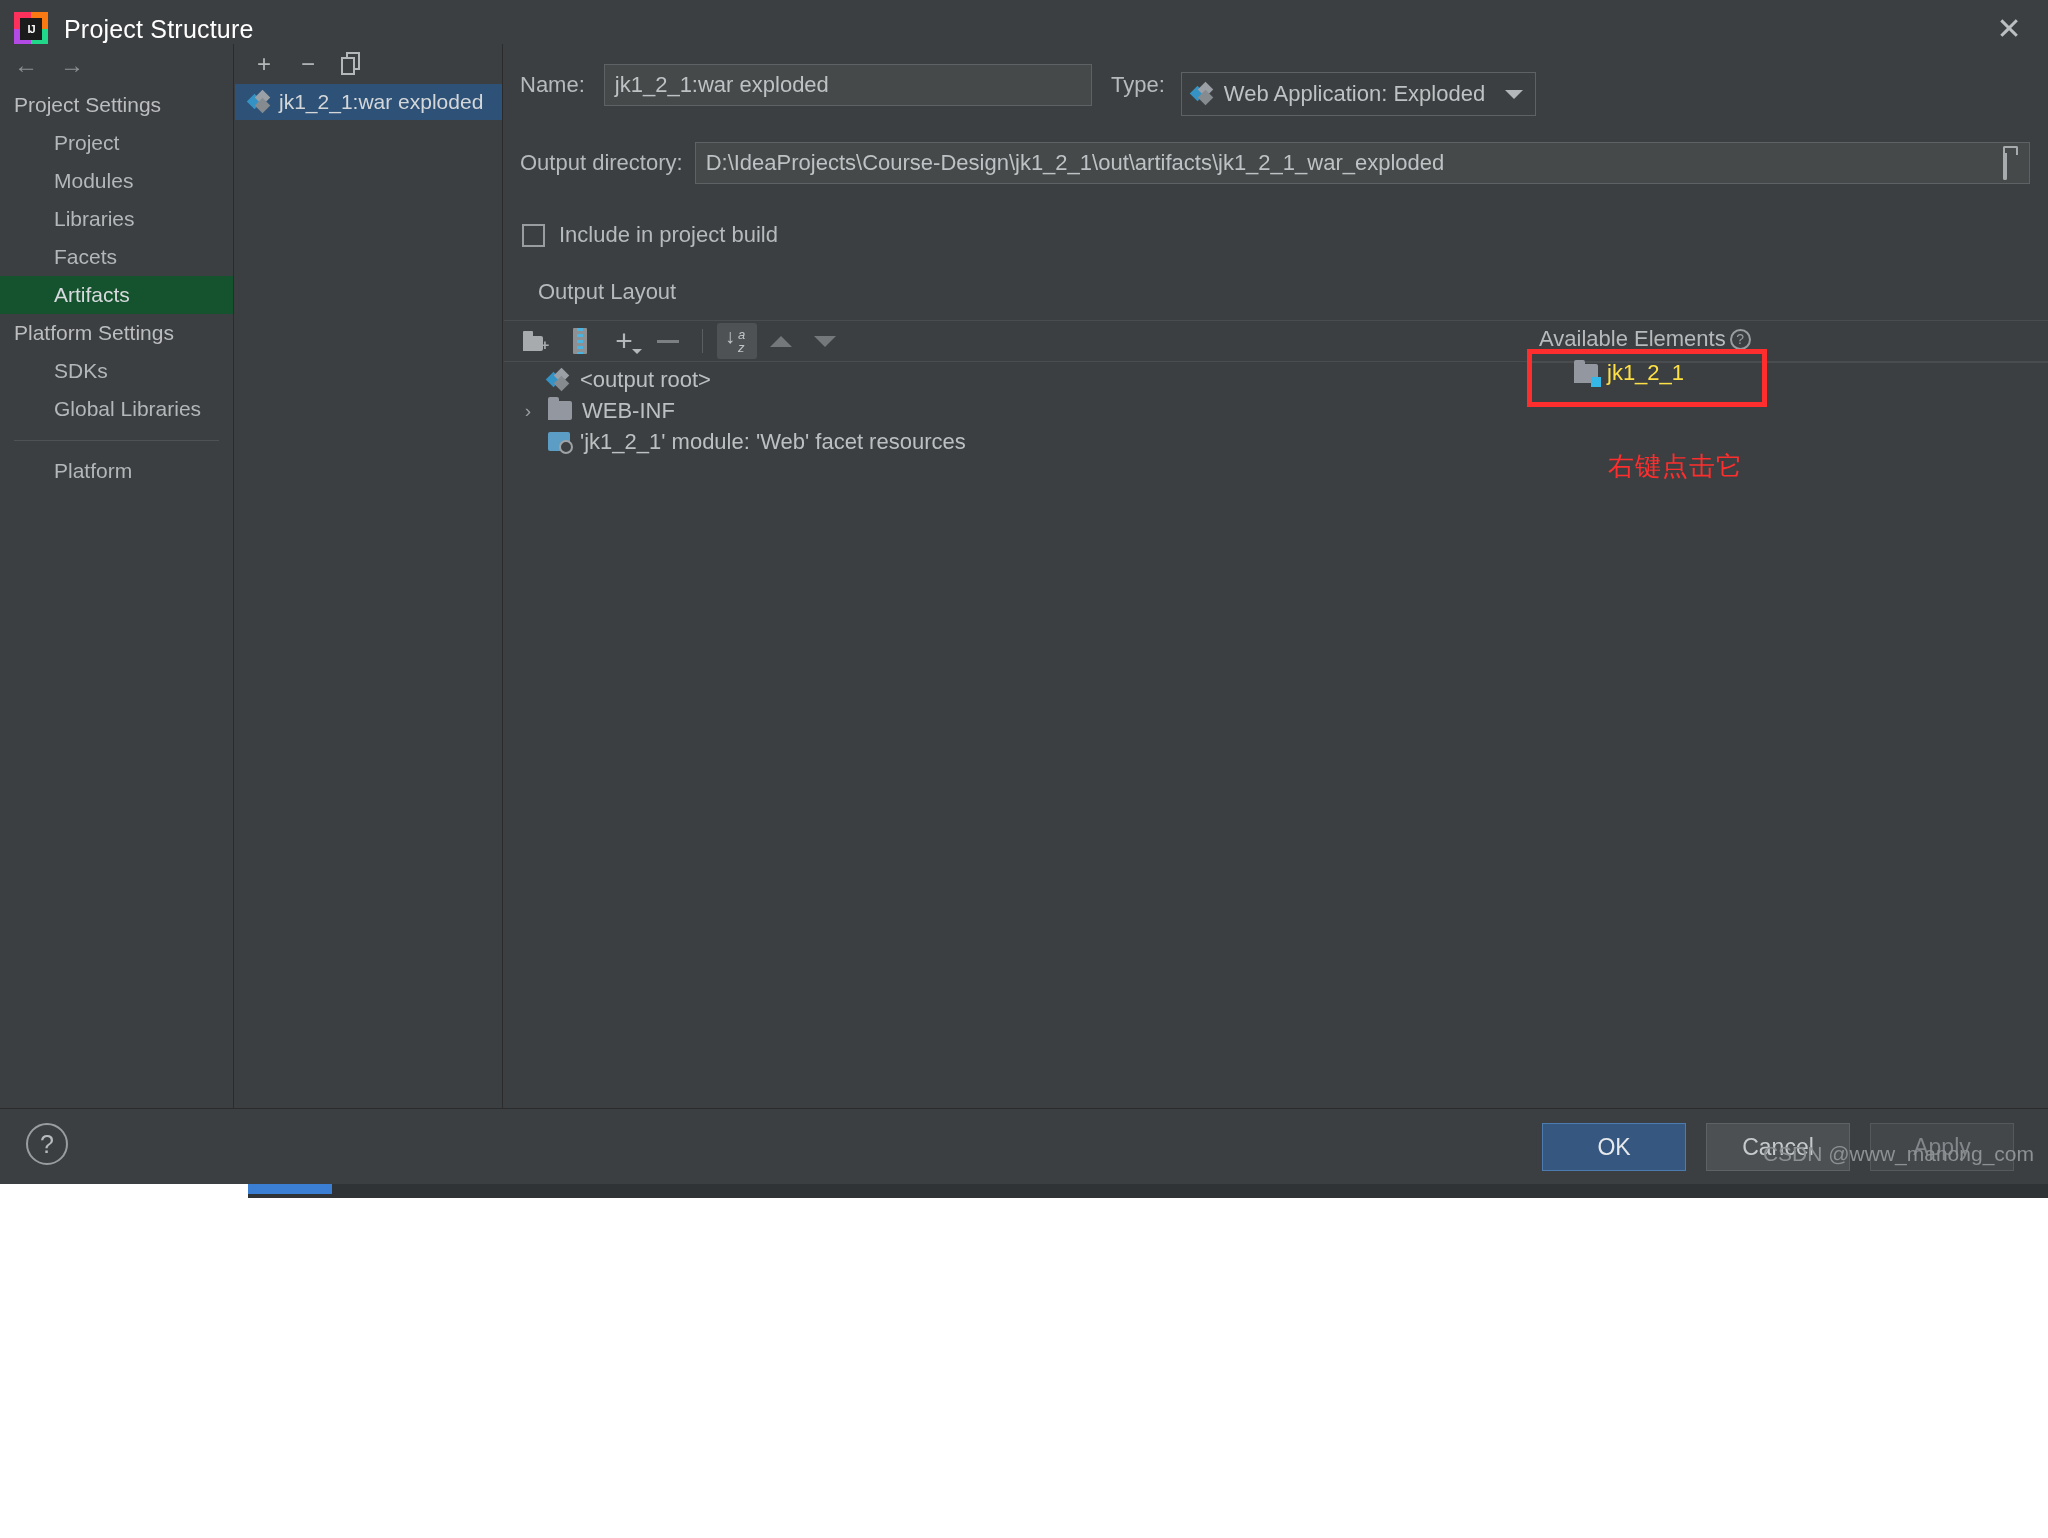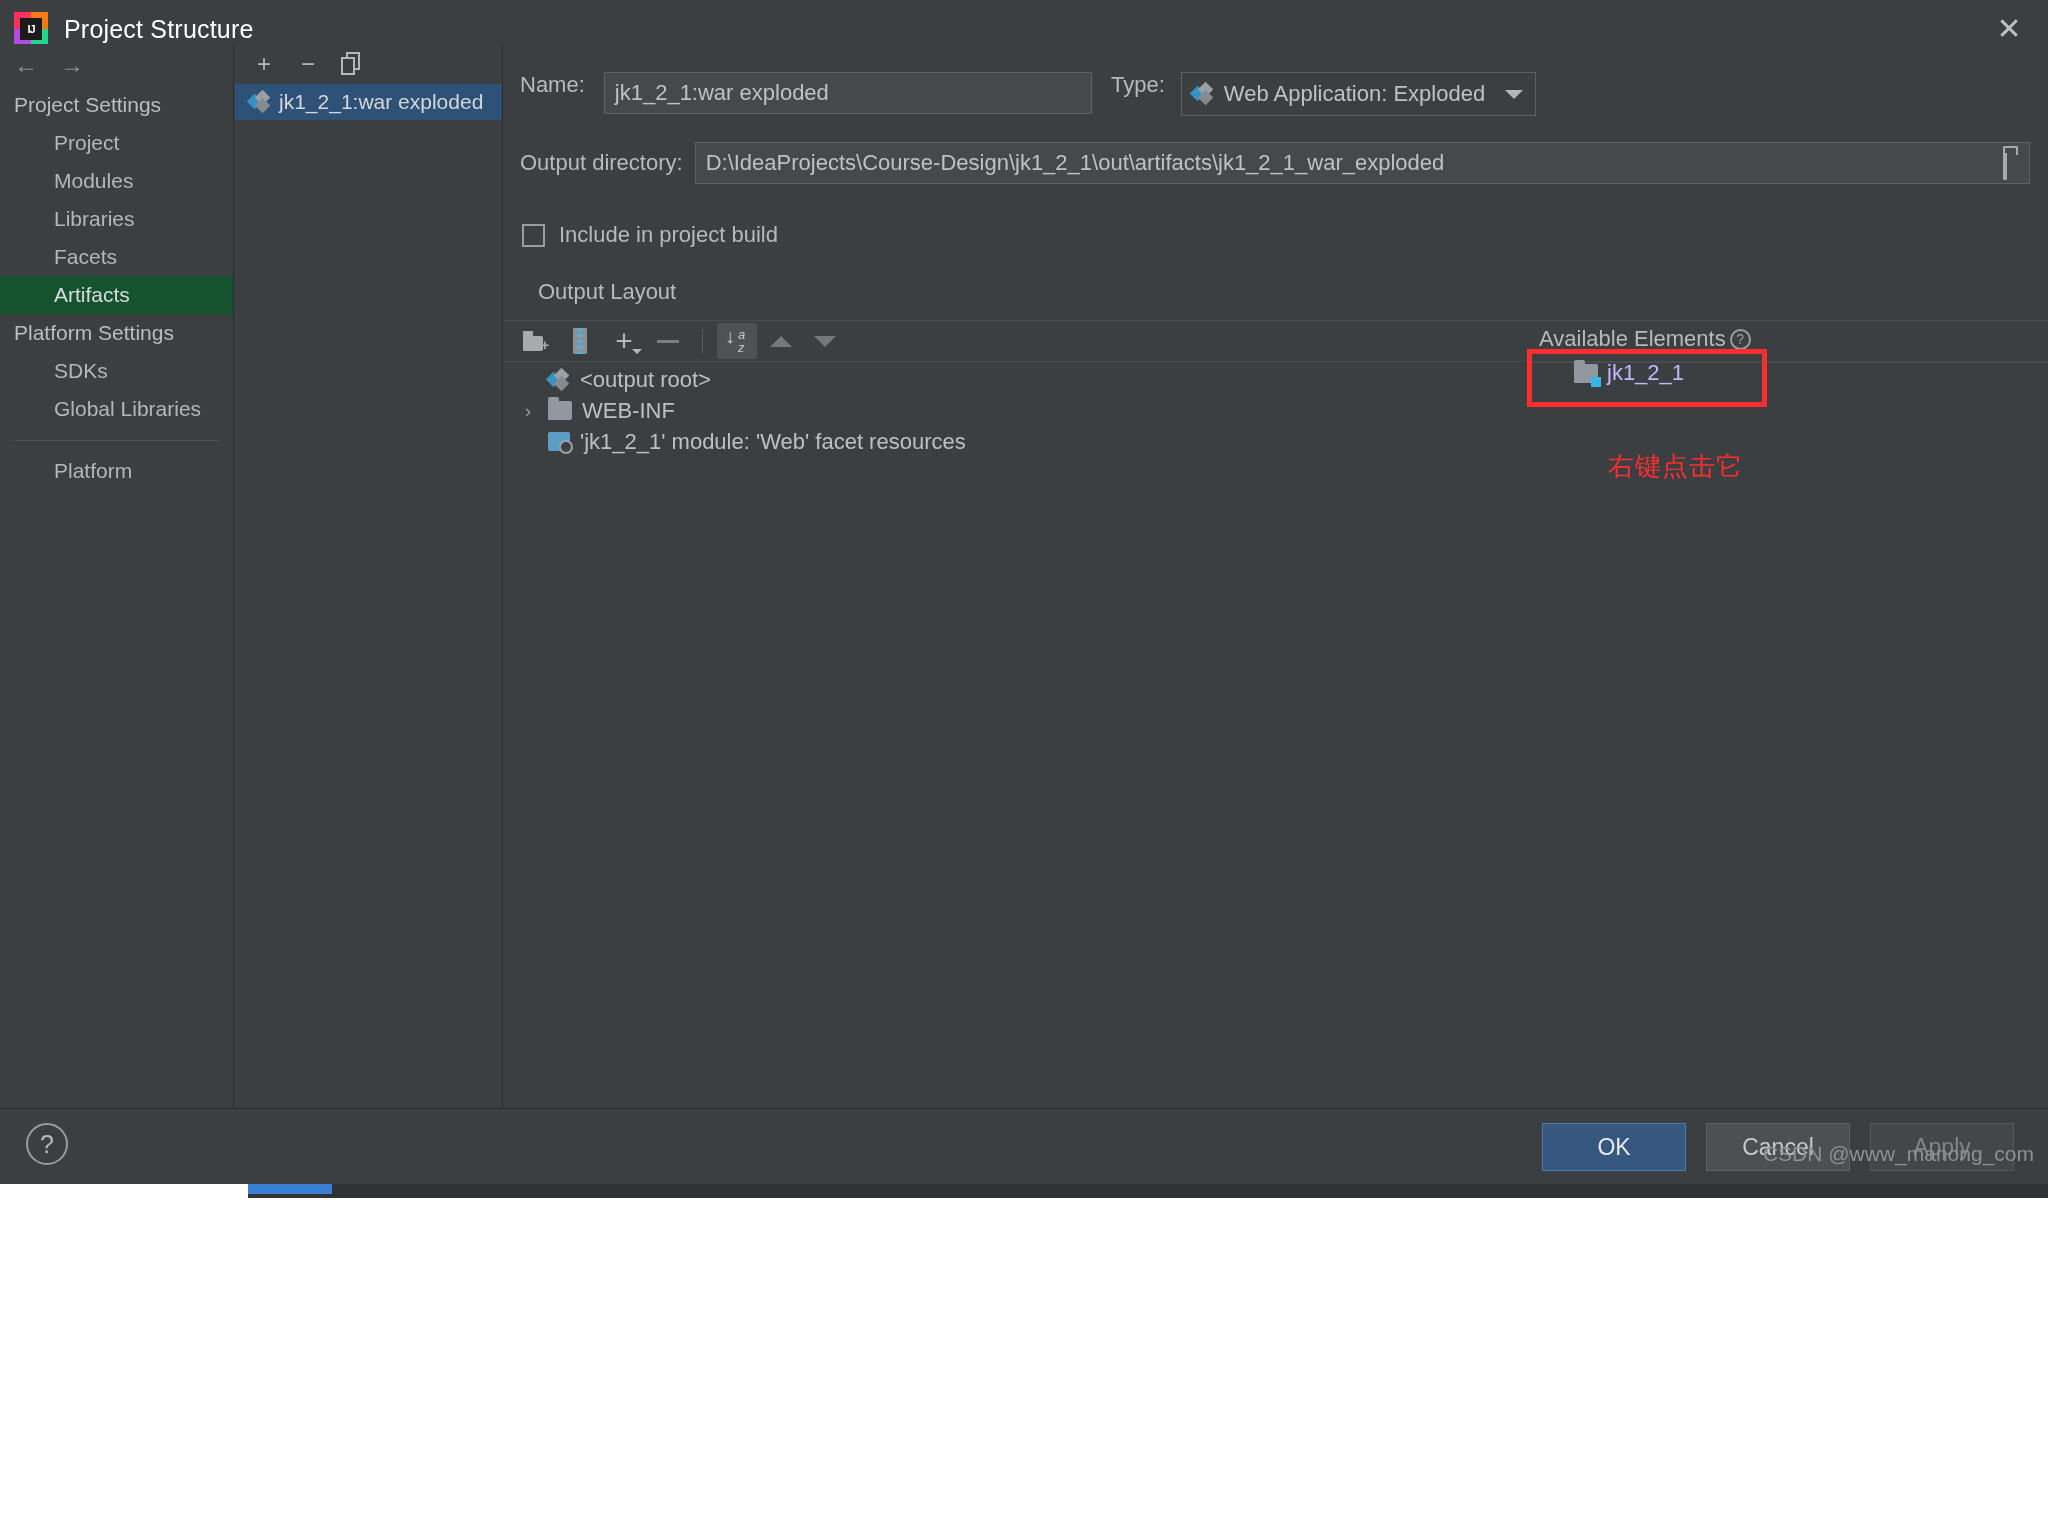--- a/index.html
+++ b/index.html
@@ -97,21 +97,21 @@
   .art-ico b { left: 0; top: 4px; background: #3592c4; }
   .art-ico u { left: 8px; top: 0px; background: #9aa0a6; }
   .art-ico u.s2 { left: 8px; top: 8px; background: #868b90; }
 
   
   .main {
     position: absolute; left: 504px; top: 44px; width: 1544px; height: 1064px;
     background: #3c3f41;
   }
   .row-name {
-    position: absolute; left: 16px; top: 28px; display: flex; align-items: flex-start;
+    position: absolute; left: 16px; top: 20px; display: flex; align-items: center;
   }
   .lbl { color: #b7babc; font-size: 22px; }
   .textfield {
     background: #45494a; border: 1px solid #5e6264; color: #bfc2c4;
     font-size: 22px; height: 42px; display: flex; align-items: center;
     padding: 0 10px;
   }
   .field-name { width: 488px; margin-left: 19px; }
   .row-type {
     position: absolute; left: 607px; top: 28px; display: flex; align-items: flex-start;
@@ -262,21 +262,21 @@
     position: absolute; left: 1026px; top: 318px; width: 518px; height: 1px;
     background: #4a4d4f;
   }
   .redbox {
     position: absolute; left: 1023px; top: 305px; width: 240px; height: 58px;
     border: 5px solid #ff2e2e;
   }
   .avail-item {
     position: absolute; left: 1070px; top: 316px;
     display: flex; align-items: center; gap: 9px;
-    color: #c4b5fd; font-size: 22px;
+    color: #fde047; font-size: 22px;
   }
   .module-ico {
     width: 24px; height: 19px; background: #9398a0; position: relative; flex: none;
     border-radius: 0 2px 2px 0;
   }
   .module-ico:before {
     content: ""; position: absolute; left: 0; top: -4px; width: 11px;
     height: 4px; background: #9398a0; border-radius: 2px 2px 0 0;
   }
   .module-ico:after {

